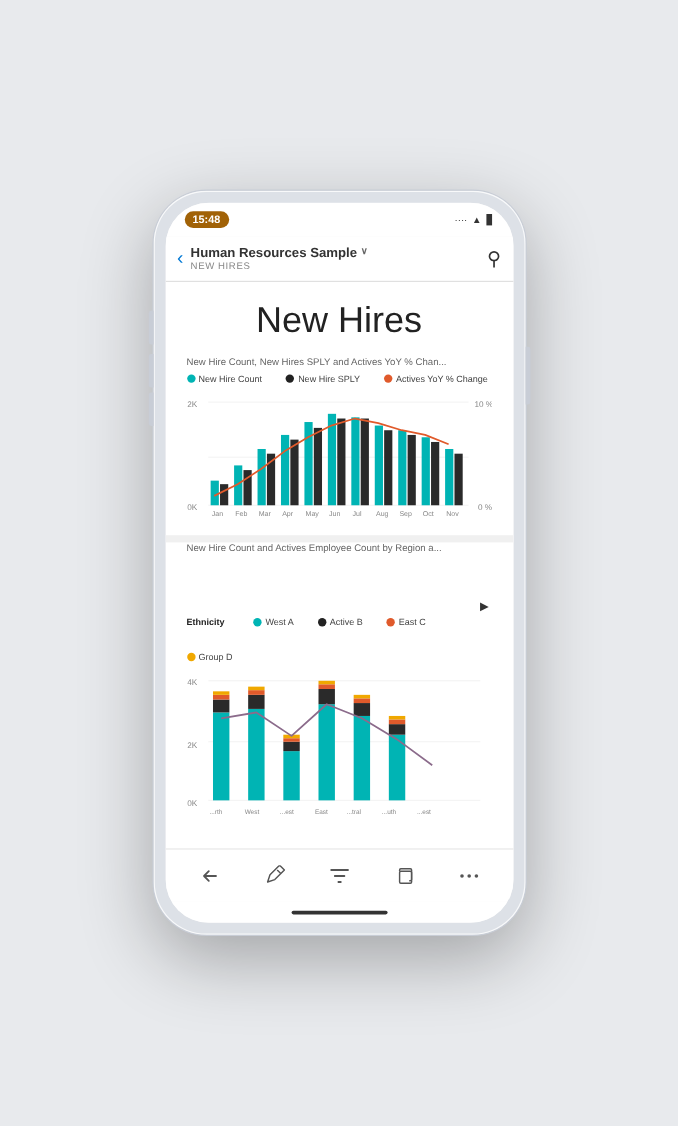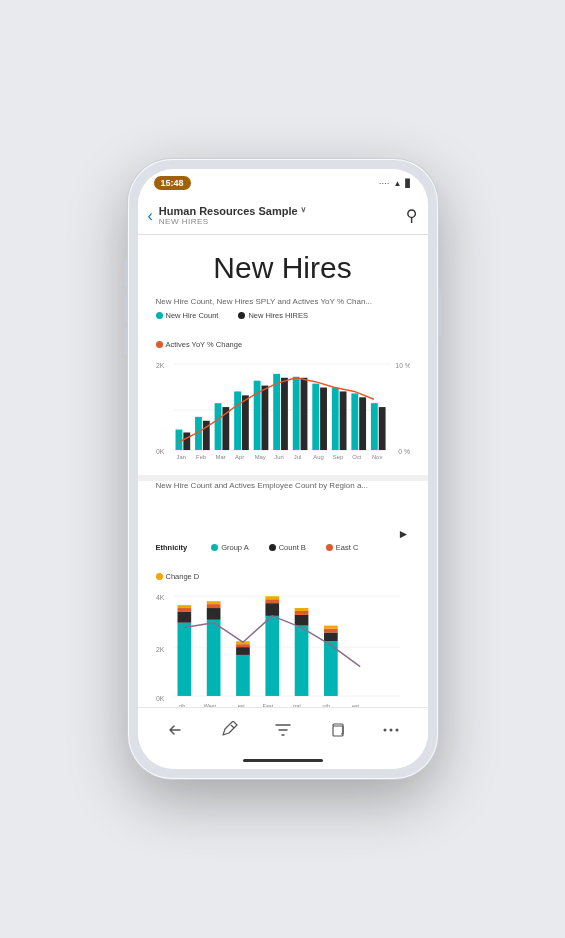--- a/index.html
+++ b/index.html
@@ -260,21 +260,21 @@
 
       <div class="chart-section">
         <div class="chart-label">New Hire Count, New Hires SPLY and Actives YoY % Chan...</div>
         <div class="chart-legend">
           <div class="legend-item">
             <div class="legend-dot" style="background:#00b4b4"></div>
             <span>New Hire Count</span>
           </div>
           <div class="legend-item">
             <div class="legend-dot" style="background:#222"></div>
-            <span>New Hires HIRES</span>
+            <span>New Hire SPLY</span>
           </div>
           <div class="legend-item">
             <div class="legend-dot" style="background:#e05a2b"></div>
             <span>Actives YoY % Change</span>
           </div>
         </div>
 
         <div class="chart1-wrap">
           <svg class="chart1-svg" viewBox="0 0 260 110">
 
@@ -341,33 +341,33 @@
       <div class="divider"></div>
 
       <div class="chart-section">
         <div class="chart2-header">
           <div>
             <div class="chart-label">New Hire Count and Actives Employee Count by Region a...</div>
             <div class="chart-legend">
               <span style="font-size:7.5px; font-weight:700; color:#222; margin-right:4px;margin-top:48px;">Ethnicity</span>
               <div class="legend-item">
                 <div class="legend-dot" style="background:#00b4b4"></div>
-                <span>Group A</span>
+                <span>West A</span>
               </div>
               <div class="legend-item">
                 <div class="legend-dot" style="background:#222"></div>
-                <span>Count B</span>
+                <span>Active B</span>
               </div>
               <div class="legend-item">
                 <div class="legend-dot" style="background:#e05a2b"></div>
                 <span>East C</span>
               </div>
               <div class="legend-item">
                 <div class="legend-dot" style="background:#f0a800"></div>
-                <span>Change D</span>
+                <span>Group D</span>
               </div>
             </div>
           </div>
           <span class="chart2-arrow">►</span>
         </div>
 
         <div class="chart2-wrap">
           <svg class="chart2-svg" viewBox="0 0 260 130">
 
             <text x="0" y="12" font-size="7" fill="#888">4K</text>

